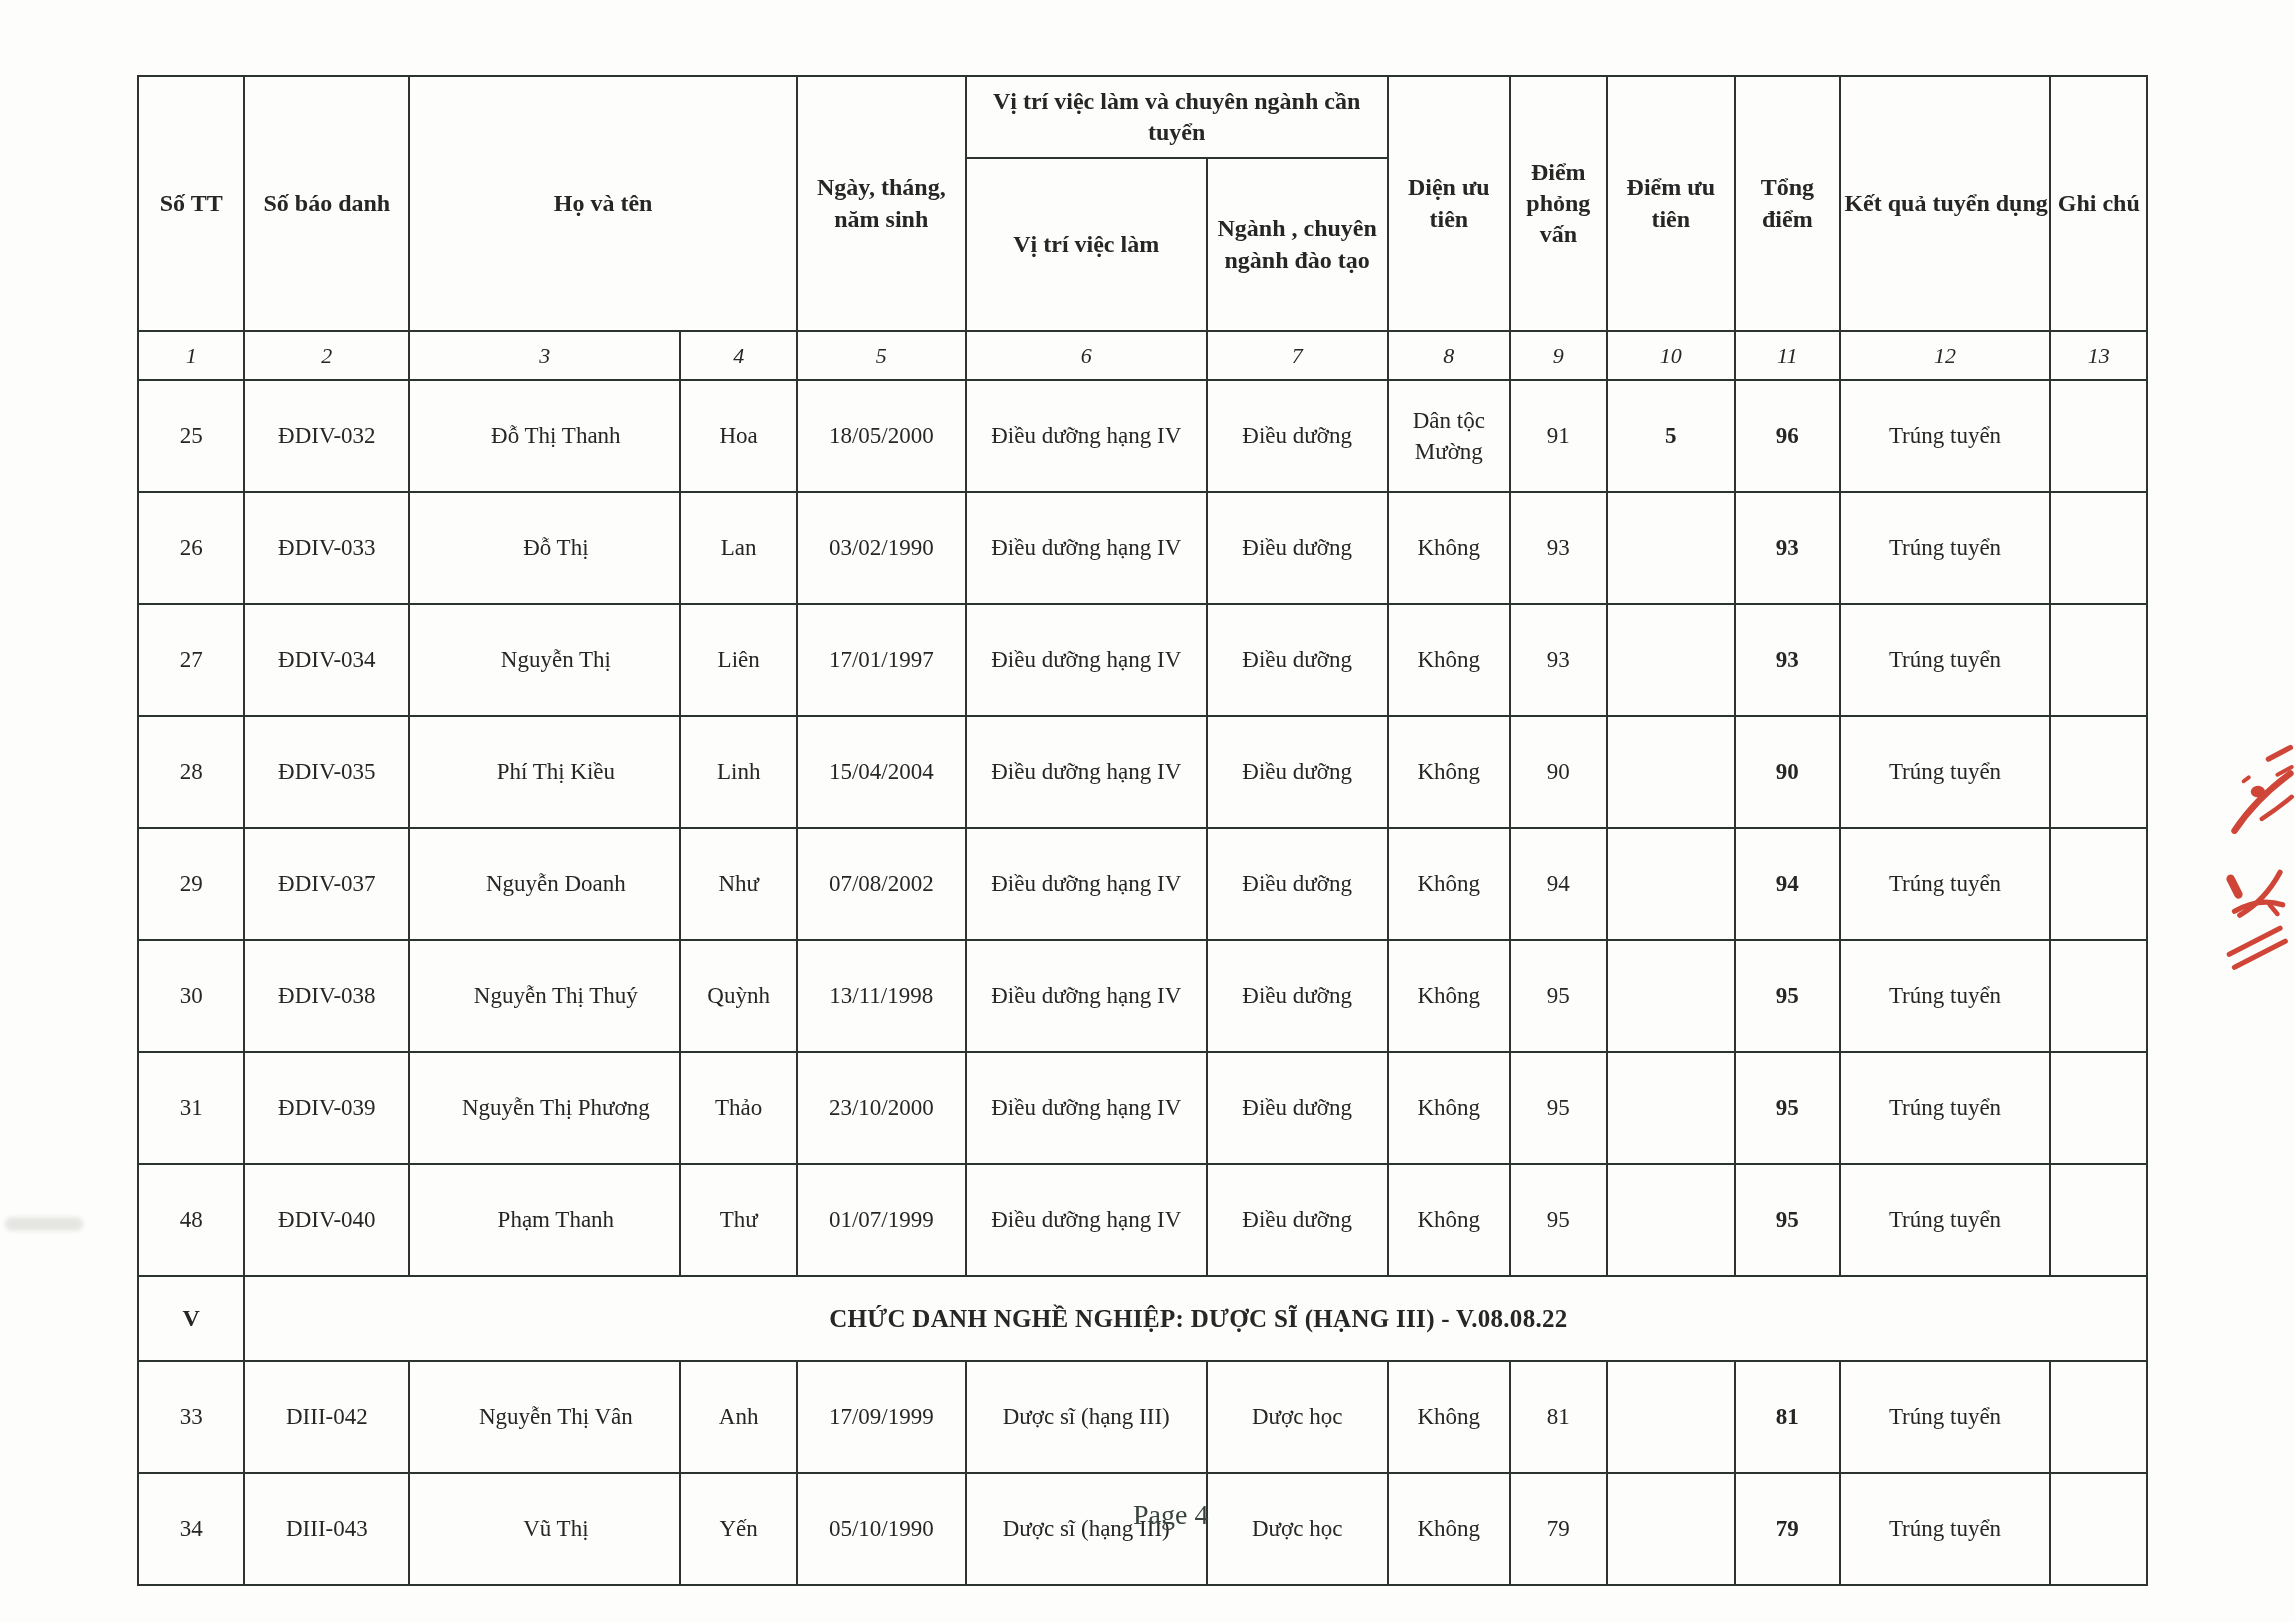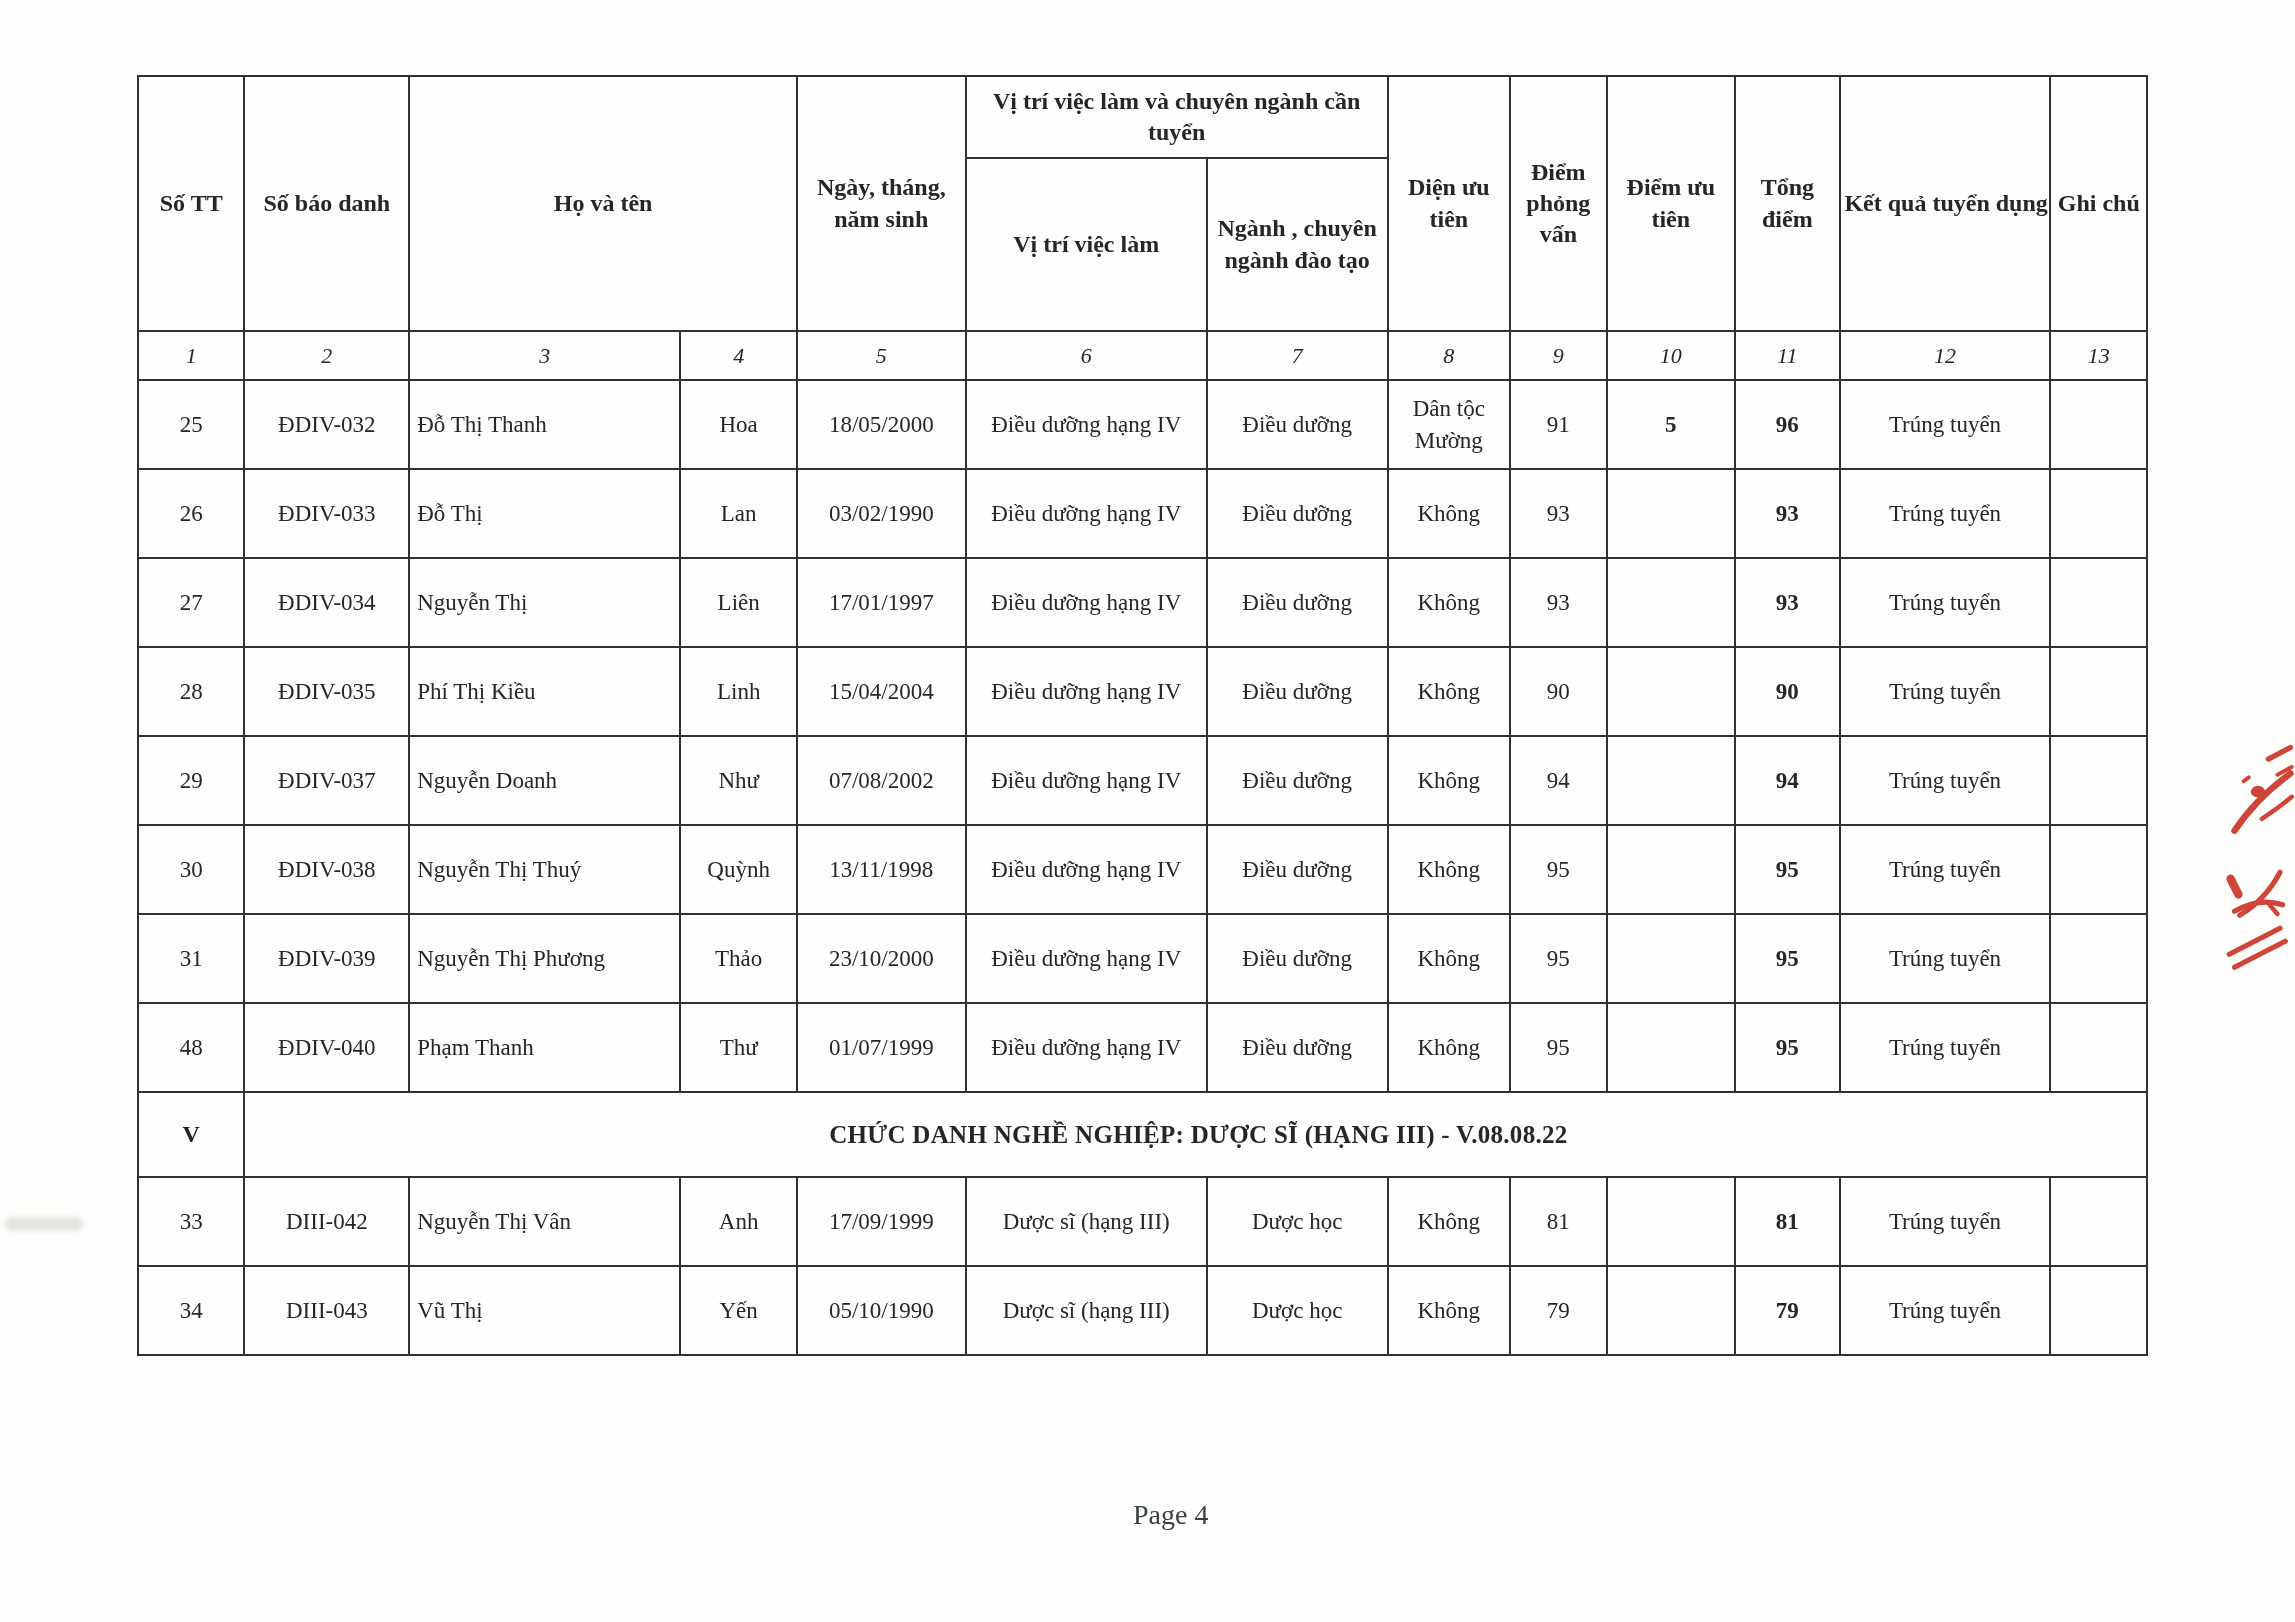--- a/index.html
+++ b/index.html
@@ -33,23 +33,23 @@
   }
   th[data-name="header-ket-qua"] { white-space:nowrap; font-size:23px; }
   tr.h1 { height:82px; }
   tr.h2 { height:173px; }
   tr.nums-row { height:49px; }
   tr.nums-row td {
     font-style:italic;
     font-size:22px;
     text-align:center;
   }
-  tr.data-row { height:89px; }
+  tr.data-row { height:112px; }
   tr.data-row td { font-size:23px; text-align:center; line-height:1.35; }
-  tr.data-row td.c3 { text-align:left; padding-left:7px; }
+  tr.data-row td.c3 { text-align:center; padding-left:26px; }
   tr.data-row td.c10, tr.data-row td.c11 { font-weight:bold; }
   tr.section-row { height:85px; }
   td.section-numeral { font-weight:bold; font-size:24px; text-align:center; }
   td.section-title { font-weight:bold; font-size:25px; text-align:center; padding-left:9.2px; letter-spacing:0.3px; }
   .page-label {
     position:absolute;
     left:1133px; top:1499px;
     font-size:28px;
     color:#39443e;
     z-index:3;

